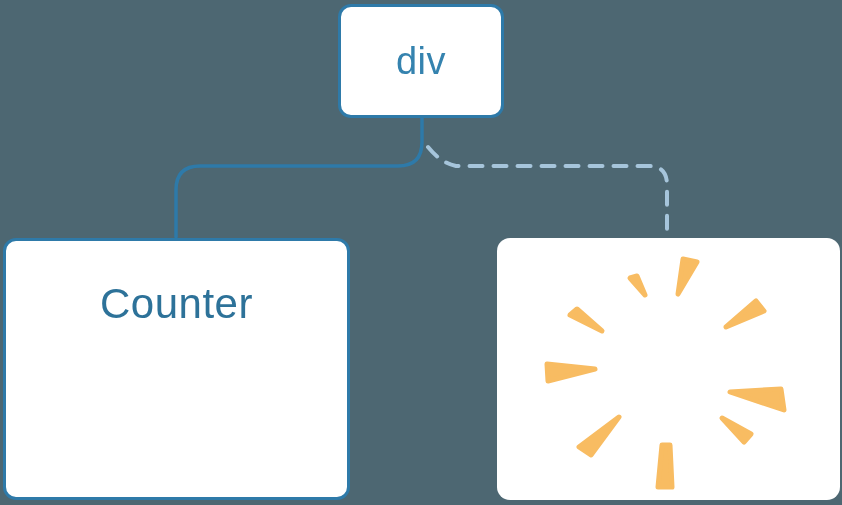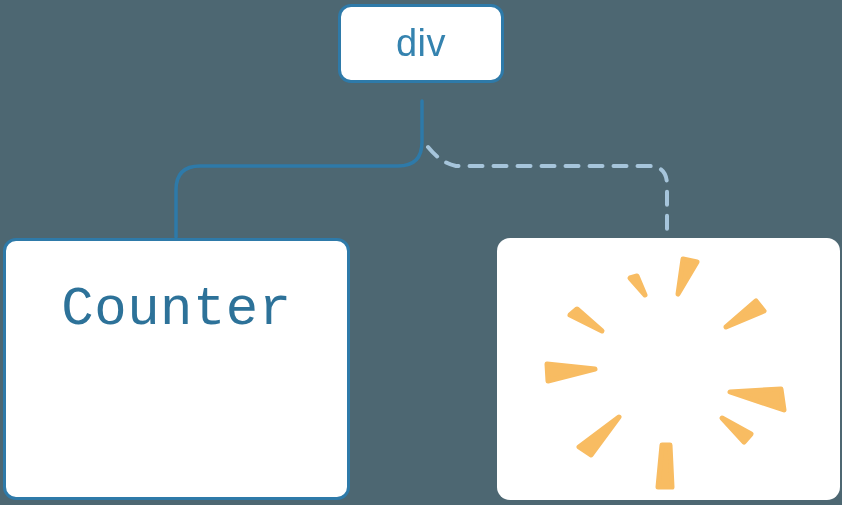--- a/index.html
+++ b/index.html
@@ -40,21 +40,21 @@
   .dashed-edge {
     fill: none;
     stroke: var(--dashed-line);
     stroke-width: 4;
     stroke-linecap: round;
     stroke-dasharray: 13 11;
   }
   .node-div {
     position: absolute;
     left: 338px; top: 4px;
-    width: 166px; height: 79px;
+    width: 166px; height: 114px;
     background: var(--card-white);
     border: 3px solid var(--node-blue);
     border-radius: 13px;
     display: flex;
     align-items: center;
     justify-content: center;
   }
   .node-div .node-label {
     color: var(--div-text);
     font-size: 38px;
@@ -72,25 +72,24 @@
     left: 3px;
     width: 347px;
     border: 3px solid var(--node-blue);
     display: flex;
     flex-direction: column;
     align-items: center;
   }
   .counter-title {
     margin-top: 42px;
     line-height: 1;
-    font-size: 54px;
+    font-size: 42px;
     font-weight: 500;
     color: var(--counter-text);
     letter-spacing: 0.5px;
-    font-family: Liberation Mono, monospace;
   }
   .state-pill {
     margin-top: 31px;
     width: 262px;
     height: 103px;
     border: 2.5px solid var(--pill-purple);
     border-radius: 60px;
     display: flex;
     align-items: stretch;
     overflow: hidden;

